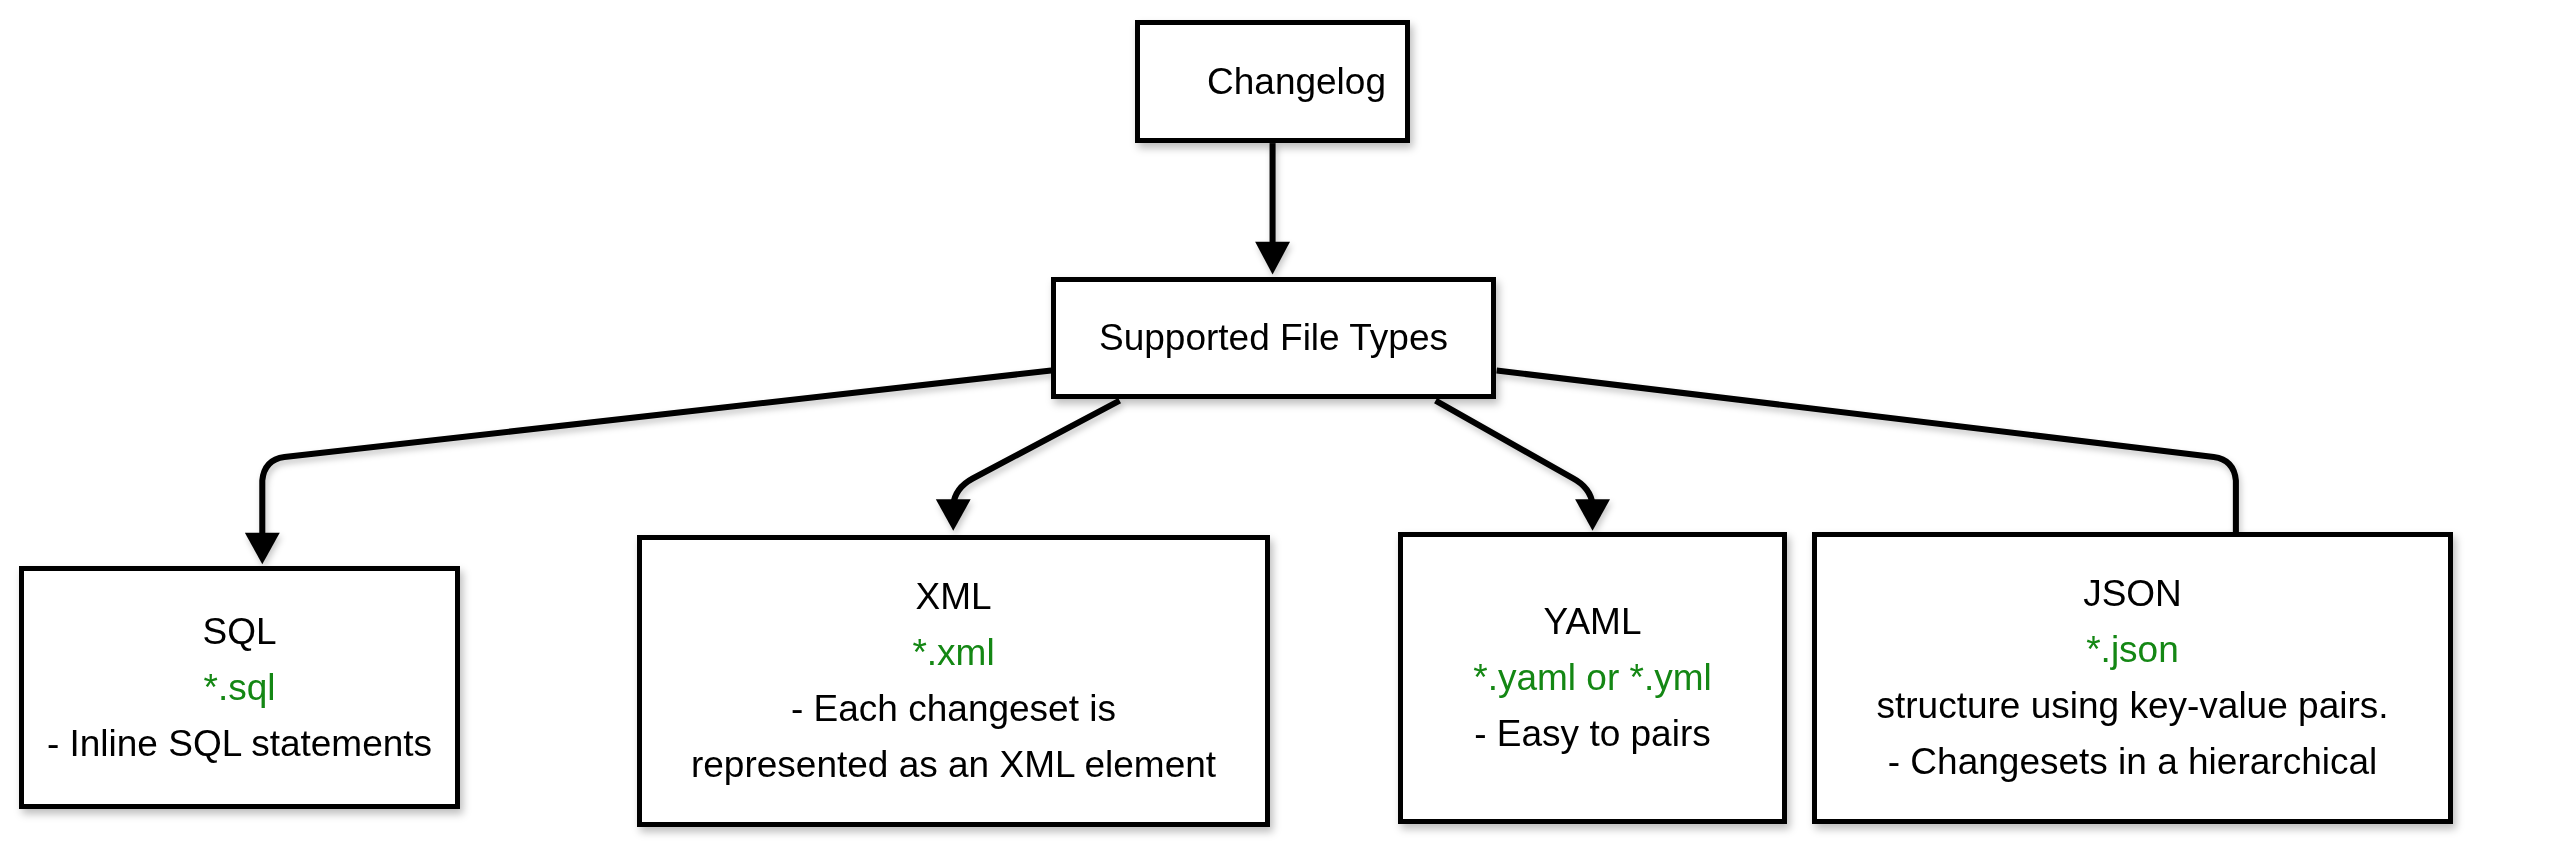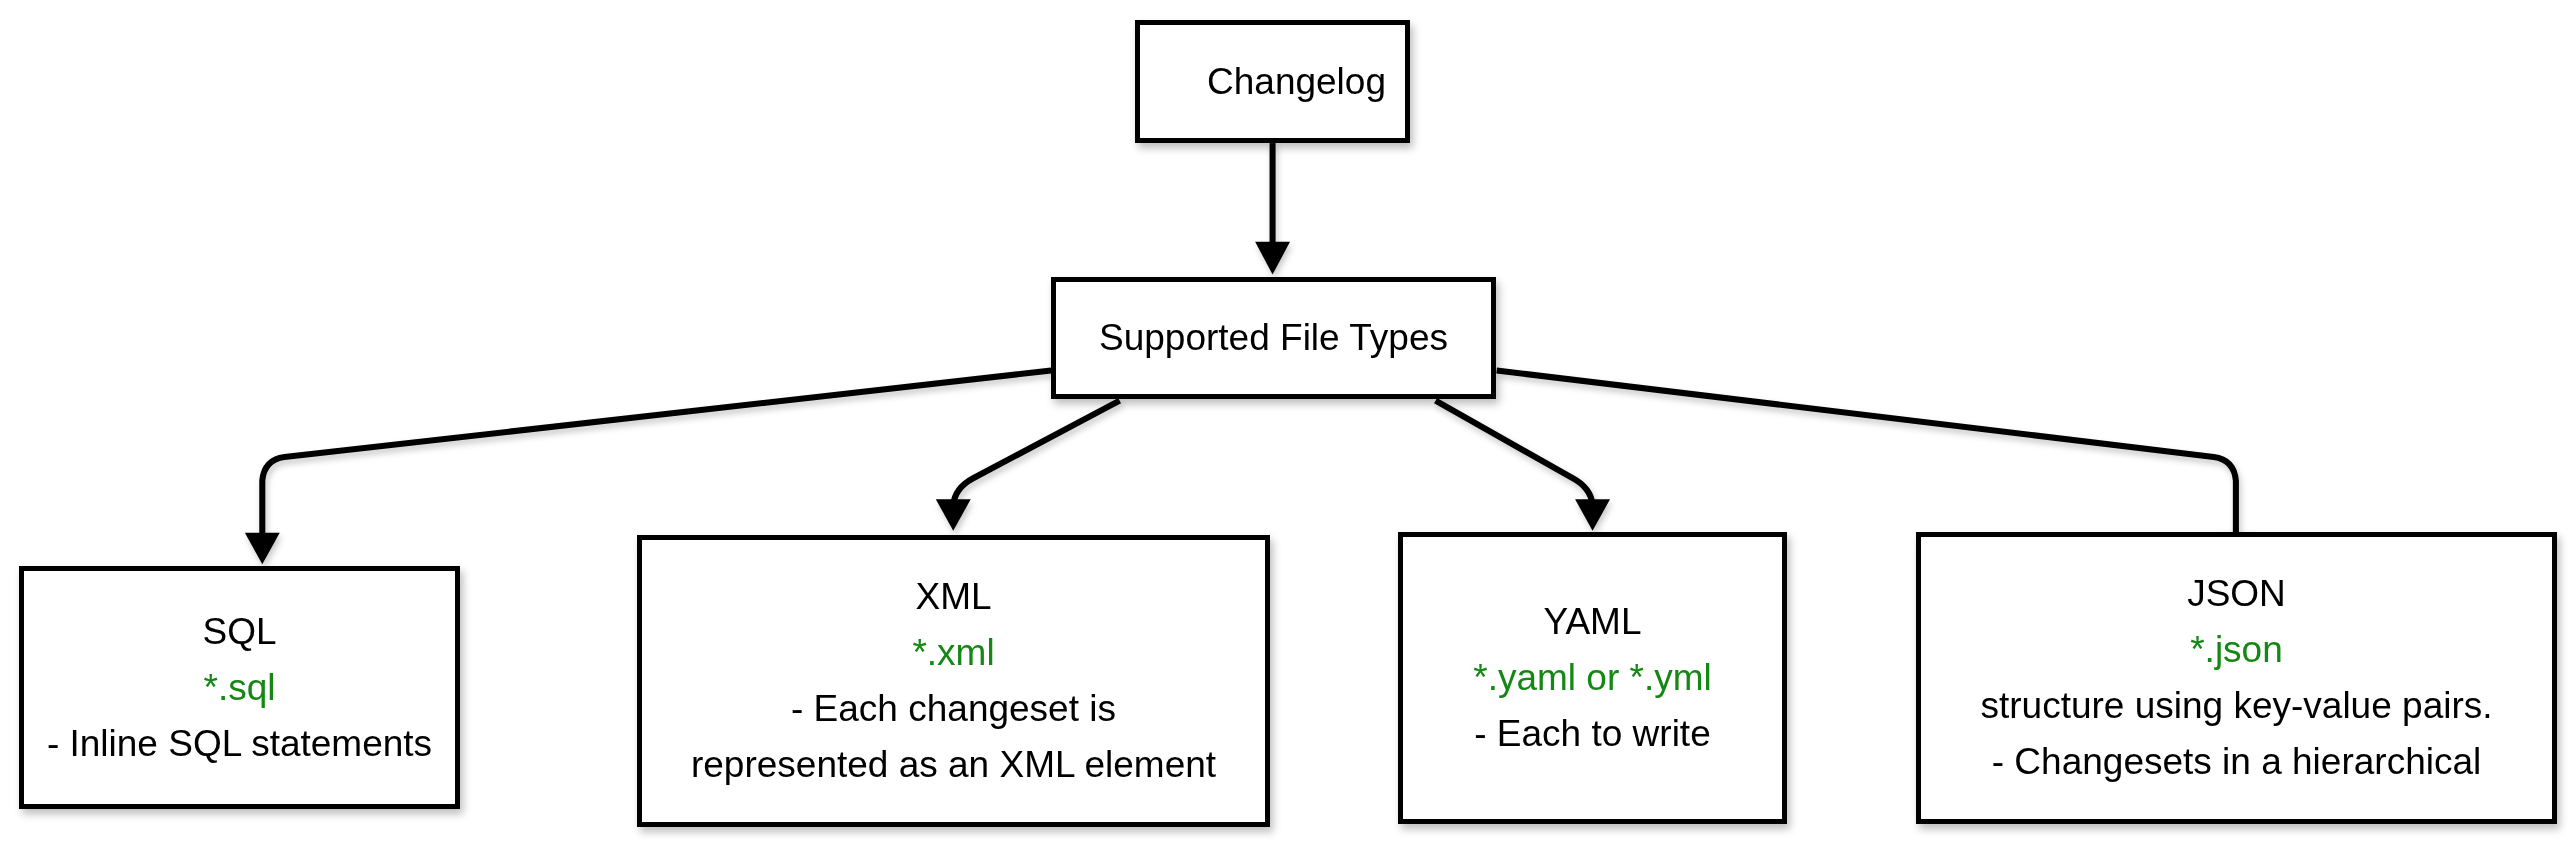--- a/index.html
+++ b/index.html
@@ -94,23 +94,23 @@
       </div>
       <div class="node" style="left: 637px; top: 535px; width: 633px; height: 292px;">
         <div class="line">XML</div>
         <div class="line pattern">*.xml</div>
         <div class="line">- Each changeset is</div>
         <div class="line">represented as an XML element</div>
       </div>
       <div class="node" style="left: 1398px; top: 532px; width: 389px; height: 292px;">
         <div class="line">YAML</div>
         <div class="line pattern">*.yaml or *.yml</div>
-        <div class="line">- Each to write</div>
+        <div class="line">- Easy to pairs</div>
       </div>
-      <div class="node" style="left: 1916px; top: 532px; width: 641px; height: 292px;">
+      <div class="node" style="left: 1812px; top: 532px; width: 641px; height: 292px;">
         <div class="line">JSON</div>
         <div class="line pattern">*.json</div>
         <div class="line">structure using key-value pairs.</div>
         <div class="line">- Changesets in a hierarchical</div>
       </div>
     </div>
 
 </div>
 
 

